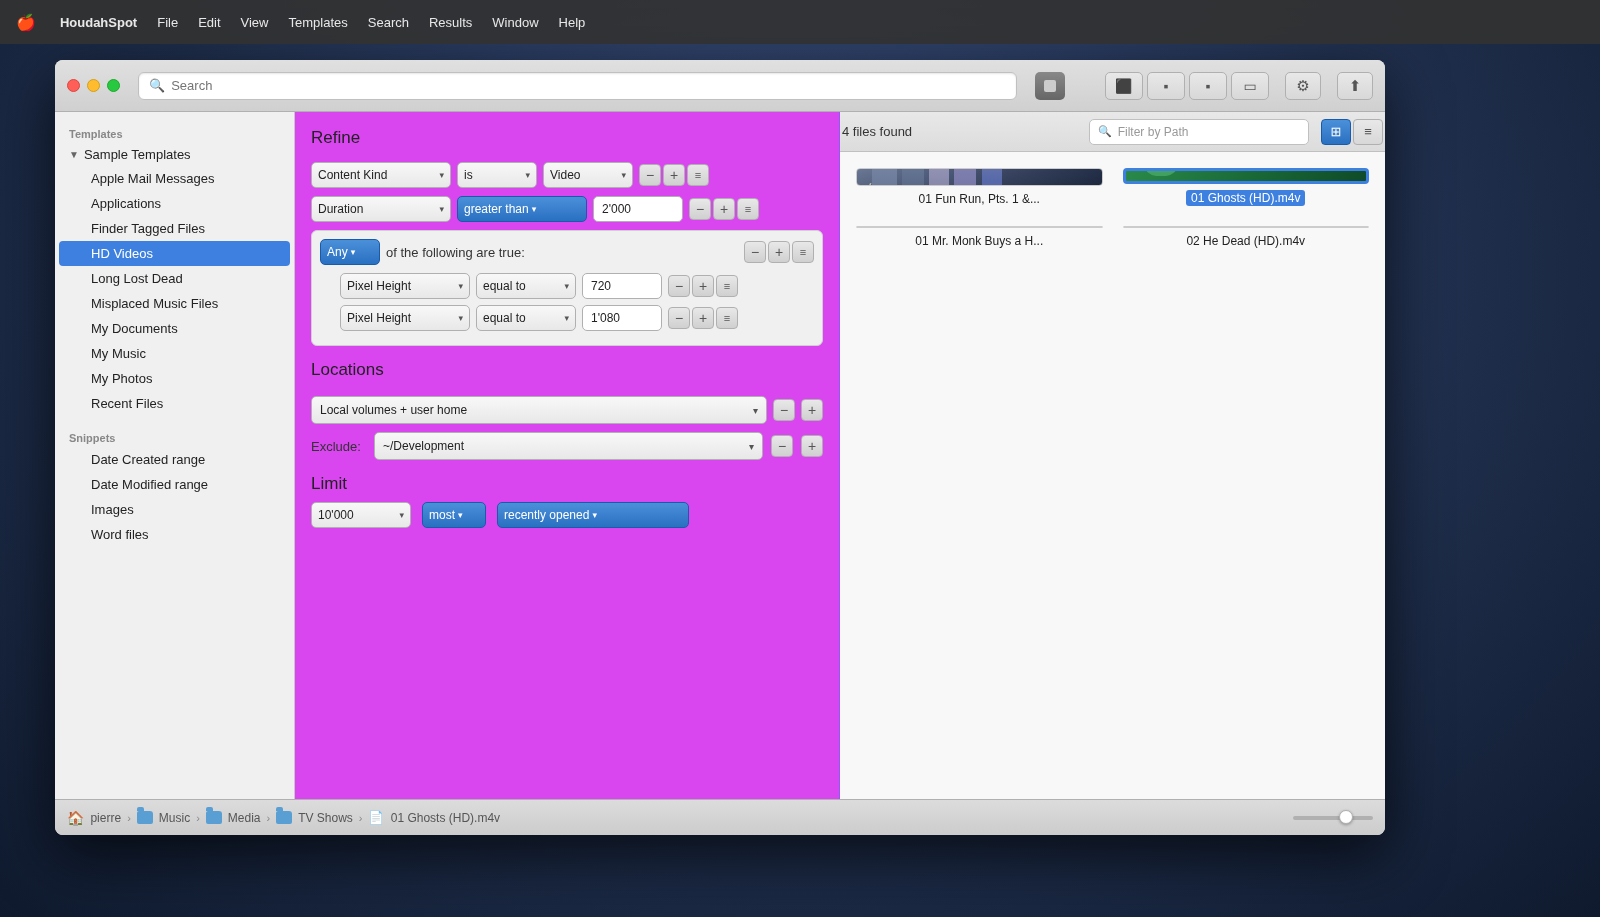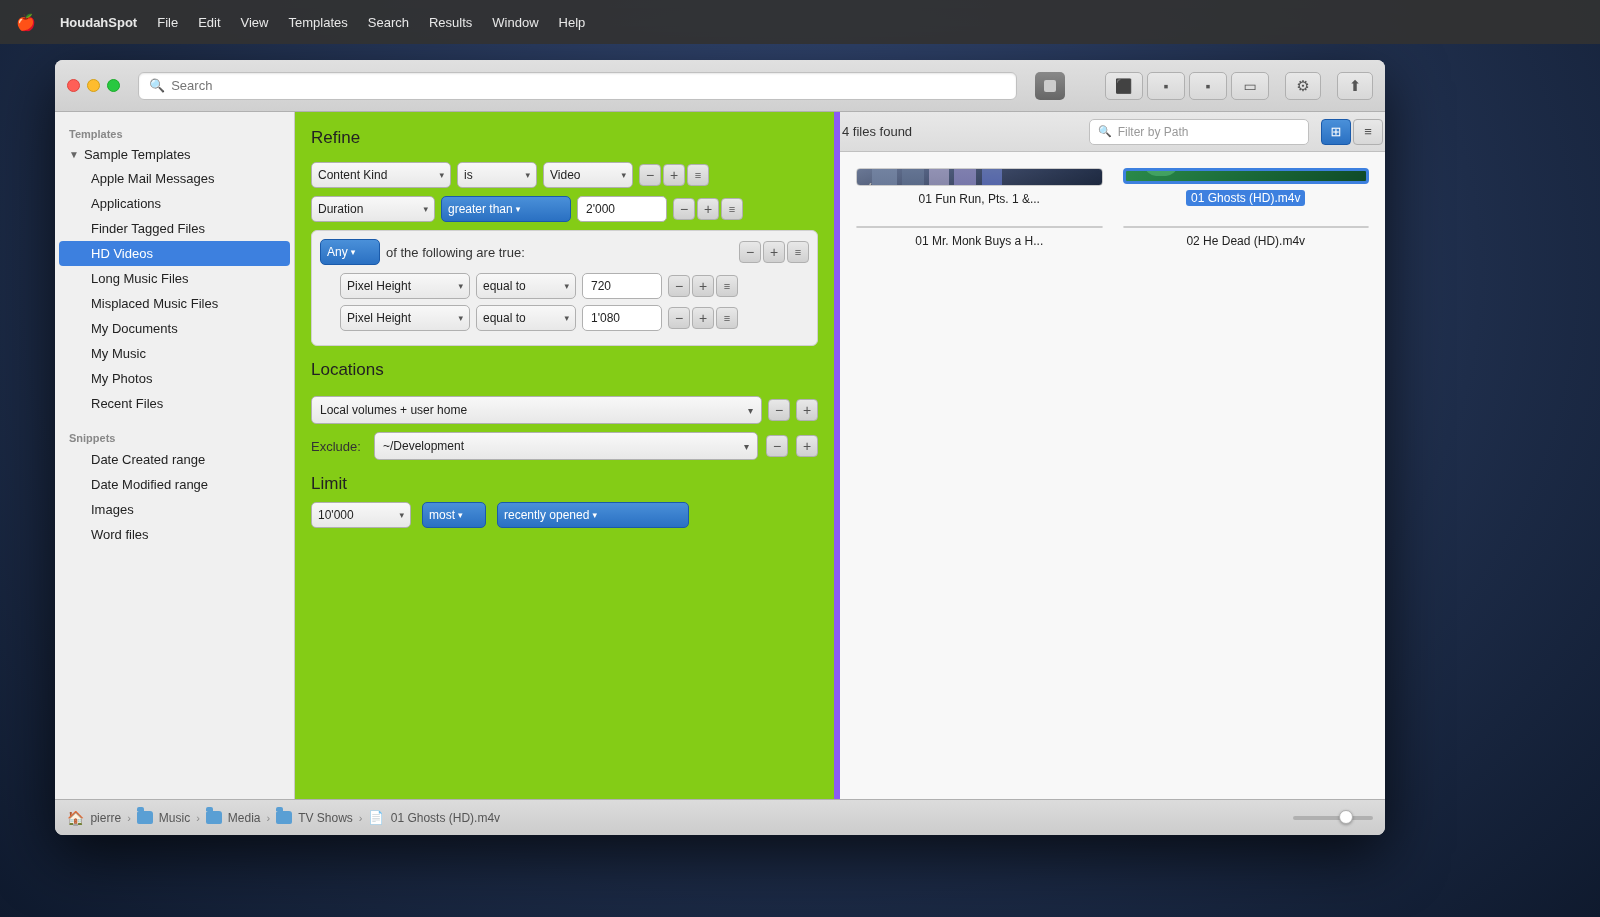--- a/index.html
+++ b/index.html
@@ -222,22 +222,22 @@
     }
 
     .sidebar-item.active {
       background: #3d80df;
       color: white;
     }
 
     
     .refine-panel {
       width: 545px;
-      background: #84cc16;
-      border-right: 6px solid #8b5cf6;
+      background: #d946ef;
+      border-right: 1px solid #8b5cf6;
       padding: 16px;
       overflow-y: auto;
     }
 
     .refine-title {
       font-size: 17px;
       font-weight: 500;
       color: #222;
       margin-bottom: 14px;
     }
@@ -757,21 +757,21 @@
 
       <div class="sidebar-group-header">
         <span class="chevron">▼</span>
         <span>Sample Templates</span>
       </div>
 
       <div class="sidebar-item">Apple Mail Messages</div>
       <div class="sidebar-item">Applications</div>
       <div class="sidebar-item">Finder Tagged Files</div>
       <div class="sidebar-item active">HD Videos</div>
-      <div class="sidebar-item">Long Music Files</div>
+      <div class="sidebar-item">Long Lost Dead</div>
       <div class="sidebar-item">Misplaced Music Files</div>
       <div class="sidebar-item">My Documents</div>
       <div class="sidebar-item">My Music</div>
       <div class="sidebar-item">My Photos</div>
       <div class="sidebar-item">Recent Files</div>
 
       <div class="sidebar-section-label" style="margin-top:10px;">Snippets</div>
       <div class="sidebar-item">Date Created range</div>
       <div class="sidebar-item">Date Modified range</div>
       <div class="sidebar-item">Images</div>
@@ -795,21 +795,21 @@
           <span class="arrow">▾</span>
         </div>
         <div class="criteria-actions">
           <div class="small-btn">−</div>
           <div class="small-btn">+</div>
           <div class="small-btn-list">≡</div>
         </div>
       </div>
 
       <div class="criteria-row">
-        <div class="select-box" style="width:124px">
+        <div class="select-box" style="width:140px">
           <span>Duration</span>
           <span class="arrow">▾</span>
         </div>
         <div class="select-blue" style="width:130px">
           <span>greater than</span>
           <span class="arrow">▾</span>
         </div>
         <div class="text-input" style="width:90px">
           <span>2'000</span>
         </div>

